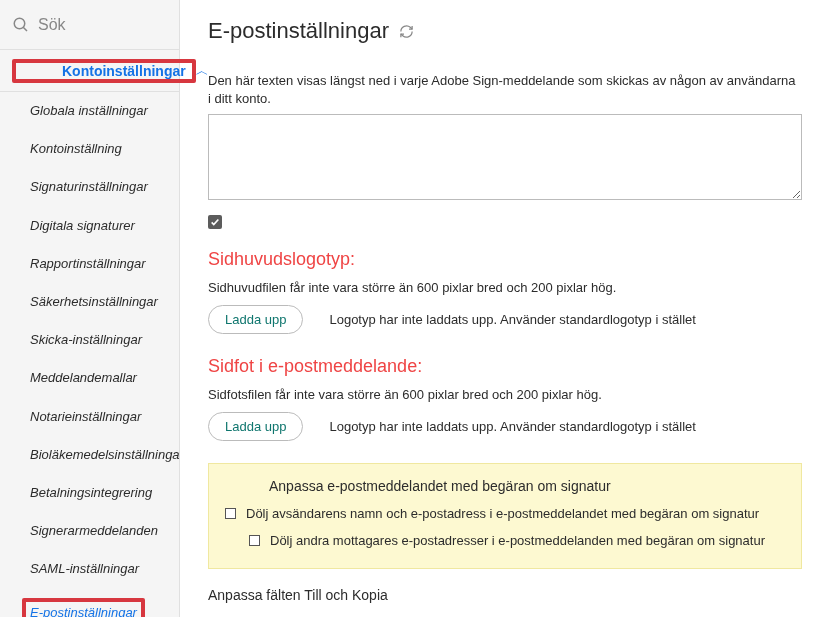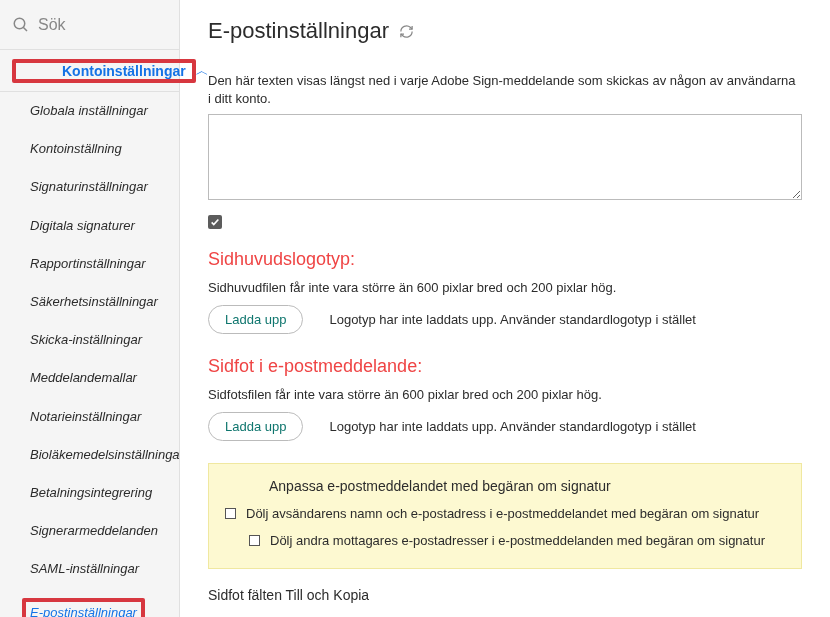--- a/index.html
+++ b/index.html
@@ -225,14 +225,14 @@
     <div class="yellow-row">
       <span class="yellow-chk"></span>
       <span class="yellow-label">Dölj avsändarens namn och e-postadress i e-postmeddelandet med begäran om signatur</span>
     </div>
     <div class="yellow-row">
       <span class="yellow-chk"></span>
       <span class="yellow-label">Dölj andra mottagares e-postadresser i e-postmeddelanden med begäran om signatur</span>
     </div>
   </div>
 
-  <div class="bottom-heading">Sidfot fälten Till och Kopia</div>
+  <div class="bottom-heading">Anpassa fälten Till och Kopia</div>
 </div>
 
 </body></html>

